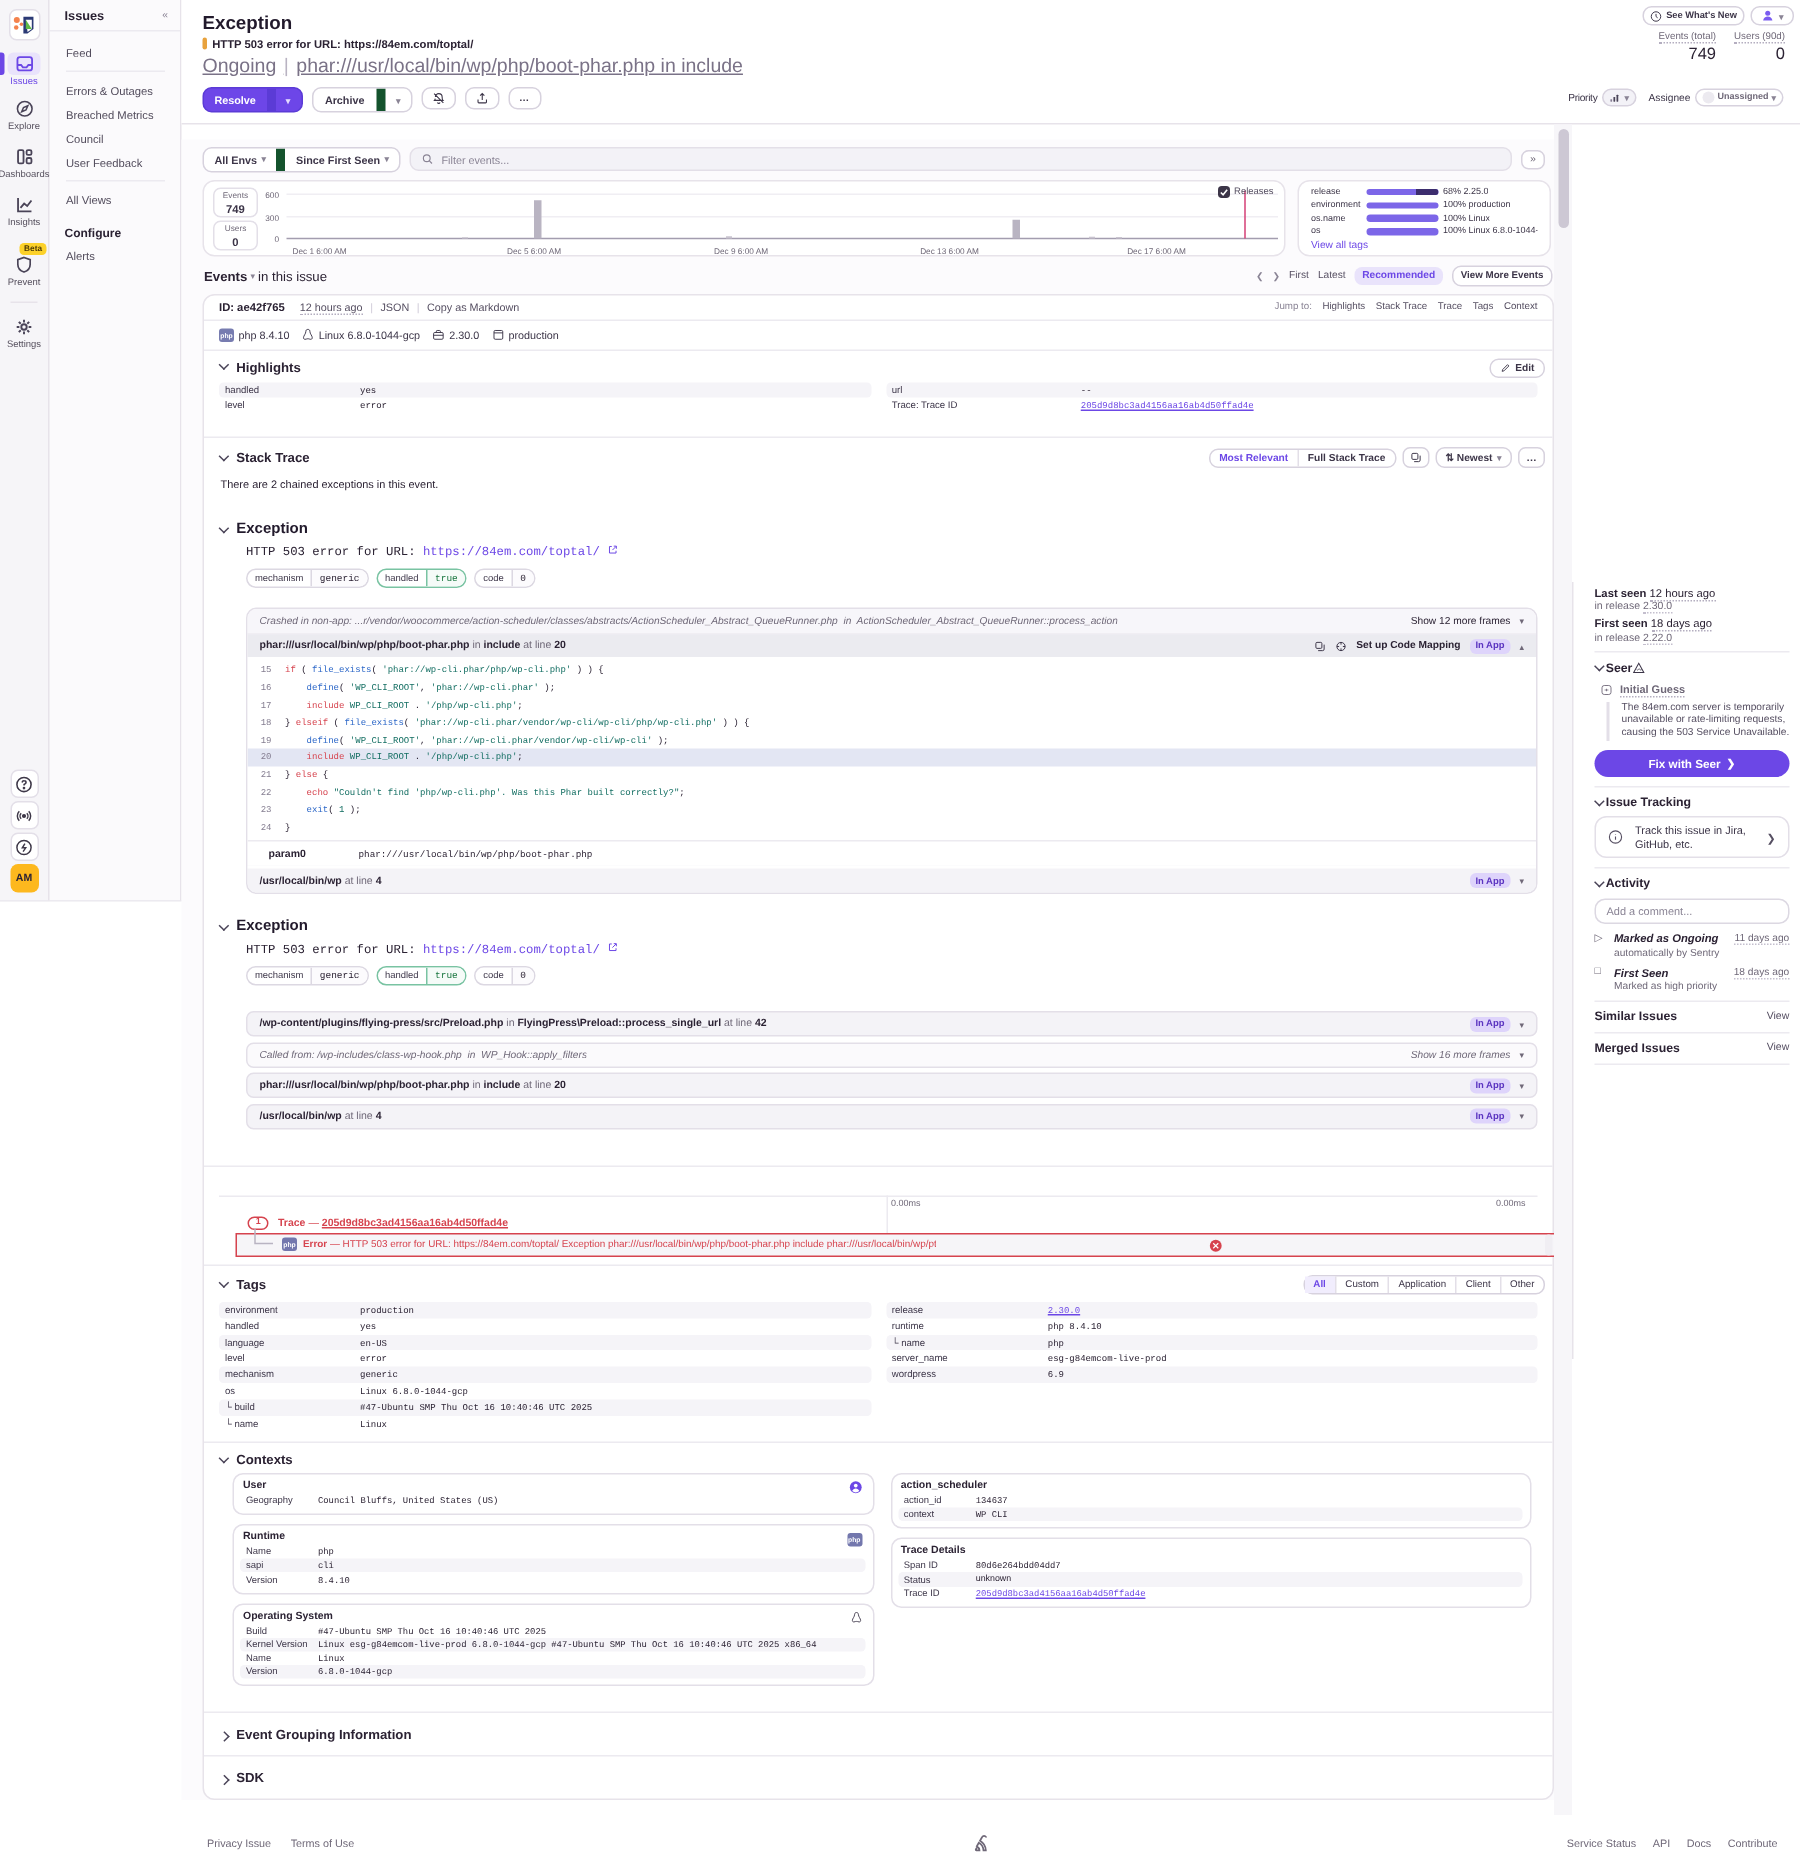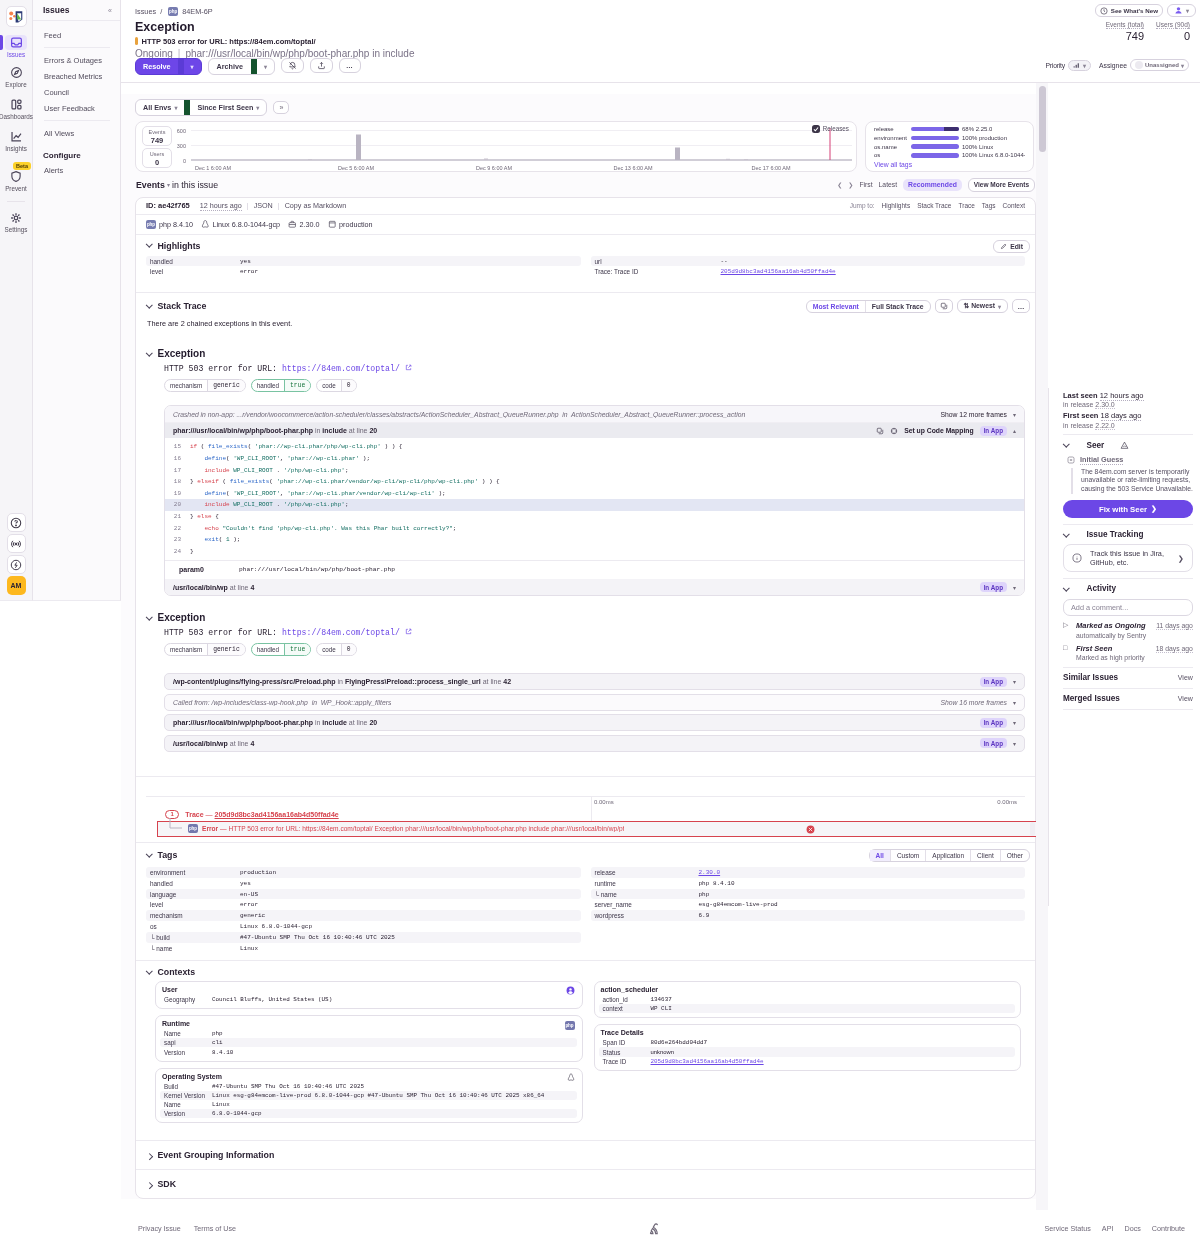--- a/index.html
+++ b/index.html
@@ -30,21 +30,21 @@
 .sn-div { border-top:1px solid #eceaf0; margin:4px 10px 4px 11px; }
 .sn-sec { padding:10px 0 2px 10px; font-weight:bold; color:#2b2233; font-size:8px; }
 
 .main { flex:1; min-width:0; }
 .pagehead { padding:4px 12px 0 14px; position:relative; border-bottom:1px solid #e7e3ea; height:83px; background:#fff; }
 .crumbs { display:flex; align-items:center; gap:4px; color:#564f62; font-size:7.3px; margin-top:3px; }
 .phpbadge { display:inline-flex; width:10px; height:9px; background:#777cb0; border-radius:2px; color:#fff; font-size:4.5px; font-weight:bold; align-items:center; justify-content:center; }
 .title { font-size:12.5px; font-weight:bold; margin-top:4px; color:#221a2c; }
 .subtitle { margin-top:2.5px; font-size:7.5px; color:#2b2233; display:flex; align-items:center; font-weight:bold; }
 .subtitle .lvl { width:2.5px; height:8px; background:#e8a23d; border-radius:2px; margin-right:4px; display:inline-block; }
-.meta2 { margin-top:2px; font-size:10px; color:#7a7287; }
+.meta2 { margin-top:2px; font-size:13px; color:#7a7287;text-decoration:underline; }
 .meta2 .sep { margin:0 5px; color:#b9b3c2; }
 .headright { position:absolute; top:4px; right:10px; text-align:right; }
 .hr-top { display:flex; gap:4px; justify-content:flex-end; }
 .btn { display:inline-flex; align-items:center; gap:3px; background:#fff; border:1px solid #d7d2de; border-radius:6px; padding:2px 6px; font-size:6.8px; color:#3c3548; font-weight:bold; }
 .stats-row { margin-top:4px; display:flex; gap:12px; justify-content:flex-end; font-size:6.5px; color:#6f6878; padding-right:6px; }
 .stats-row .lbl { border-bottom:1px dotted #b4aec0; }
 .stats-row .num { font-size:11px; color:#2b2233; margin-top:2px; text-align:right; }
 .assign-row { position:absolute; display:flex; align-items:center; gap:3px; font-size:6.8px; color:#3c3548; }
 </style>
 <style>
@@ -174,21 +174,21 @@
 .pagefoot { display:flex; align-items:center; padding:14px 14px 0 17px; color:#6f6878; font-size:7.2px; position:relative; }
 .pagefoot .fl { display:flex; gap:13px; }
 .pagefoot .fr { position:absolute; right:15px; display:flex; gap:11px; }
 
 .sb-kv { font-size:7.5px; margin-bottom:3px; }
 .sb-kv b { color:#2b2233; }
 .sb-kv .u { border-bottom:1px dotted #b4aec0; }
 .sb-sub { font-size:7px; color:#6f6878; margin-top:1.5px; }
 .sb-sub .u { border-bottom:1px dotted #c4bfce; }
 .sb-div { border-top:1px solid #eceaf0; margin:5.5px 0; }
-.sb-h { font-size:8.2px; font-weight:bold; color:#2b2233; display:flex; align-items:center; gap:16px; }
+.sb-h { font-size:8.2px; font-weight:bold; color:#2b2233; display:flex; align-items:center; gap:0; }
 .seer-guess { margin:5px 0 0 4px; font-size:7.3px; color:#564f62; }
 .seer-guess .gh { display:flex; gap:5px; color:#6f6878; font-weight:bold; align-items:center; }
 .seer-text { border-left:2px solid #e3dfe8; margin:3px 0 0 4px; padding-left:8px; color:#564f62; line-height:1.32; font-size:6.8px; }
 .seerbtn { display:flex; margin-top:6px; background:#6c47e6; border-radius:14px; color:#fff; font-weight:bold; font-size:7.8px; height:18px; align-items:center; justify-content:center; gap:4px; }
 .trackcard { border:1px solid #e3dfe8; border-radius:8px; display:flex; align-items:center; padding:4px 8px; gap:8px; font-size:7.3px; color:#3c3548; margin-top:5px; }
 .commentbox { border:1px solid #dcd8e2; border-radius:7px; padding:0 7px; color:#8a8495; font-size:7.3px; margin-top:6px; height:17px; display:flex; align-items:center; }
 .act-item { display:flex; margin-top:5px; font-size:7.5px; position:relative; }
 .act-item .aic { width:13px; color:#6f6878; flex-shrink:0; font-size:7px; }
 .act-item b { color:#2b2233;font-style:italic; }
 .act-item .when { position:absolute; right:0; top:1px; font-size:6.8px; color:#6f6878; border-bottom:1px dotted #c4bfce; }
@@ -301,21 +301,20 @@
   <div class="sn-item">Breached Metrics</div>
   <div class="sn-item">Council</div>
   <div class="sn-item">User Feedback</div>
   <div class="sn-div"></div>
   <div class="sn-item">All Views</div>
   <div class="sn-sec">Configure</div>
   <div class="sn-item">Alerts</div>
 </nav>
 <div class="main">
 <div class="pagehead">
-  <div class="crumbs">Issues&nbsp; /&nbsp; <span class="phpbadge">php</span> 84EM-6P</div>
   <div class="title">Exception</div>
   <div class="subtitle"><span class="lvl"></span>HTTP 503 error for URL: https://84em.com/toptal/</div>
   <div class="meta2">Ongoing<span class="sep">|</span>phar:///usr/local/bin/wp/php/boot-phar.php in include</div>
   <div style="position:absolute;left:14px;top:58px;display:flex;gap:6px;">
     <div class="seg" style="border-color:#5b3bd6;background:#6d46e8;color:#fff;">
       <div class="sgi" style="color:#fff;padding:2px 7px;">Resolve</div>
       <div class="sgi" style="color:#fff;border-left-color:#5b3bd6;">
               <span class="chev" style="color:#e4dcff;">▾</span>
             </div>
     </div>
@@ -374,20 +373,24 @@
           </span>
   </div>
 </div>
 <div class="bodyrow">
 <div class="content">
   <div class="filterbar">
     <div class="seg">
       <div class="sgi">All Envs <span class="chev">▾</span></div>
       <div class="sgi">Since First Seen <span class="chev">▾</span></div>
     </div>
+    <div class="searchbox"><svg width="8" height="8" viewBox="0 0 16 16" fill="none" stroke="#8a8495" stroke-width="1.5">
+                <circle cx="7" cy="7" r="4.5"></circle>
+                <path d="M10.5 10.5L14 14"></path>
+              </svg>Filter events...</div>
     <div class="collapse-btn">»</div>
   </div>
   <div class="chartwrap">
     <div class="chartpanel">
       <div class="statbox" style="top:4px;">
                 <div class="sl">Events</div>
                 <div class="sv">749</div>
               </div>
       <div class="statbox" style="top:26px;">
                 <div class="sl">Users</div>

